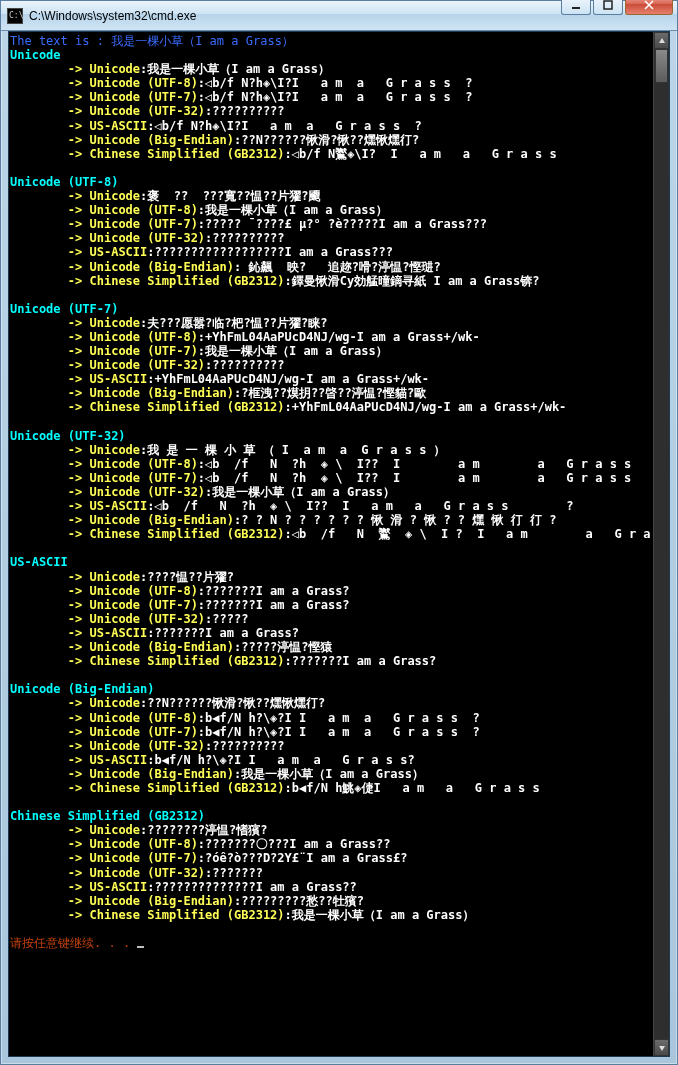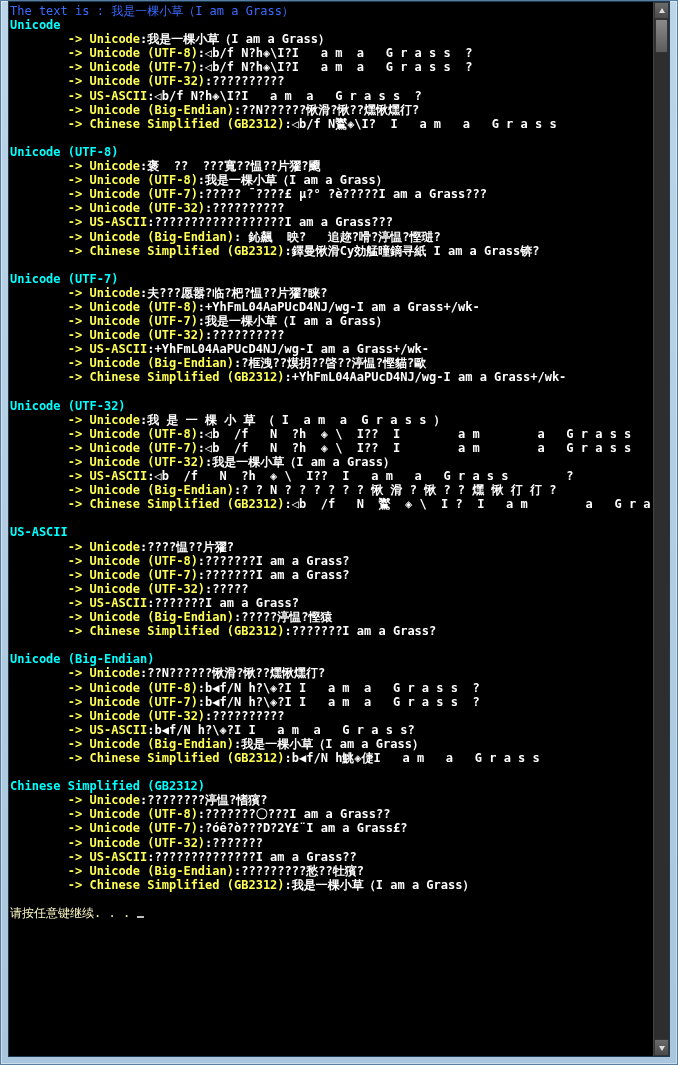--- a/index.html
+++ b/index.html
@@ -45,27 +45,48 @@
   .sb-btn{height:17px;background:linear-gradient(#6b6b6b,#4a4a4a);border:1px solid #333;display:flex;align-items:center;justify-content:center;}
   .sb-btn svg{width:8px;height:8px;}
   .sb-track{position:absolute;top:17px;bottom:17px;left:0;right:0;}
   .sb-thumb{position:absolute;left:1px;right:1px;top:0;height:34px;background:linear-gradient(#8a8a8a,#5c5c5c);border:1px solid #333;border-radius:1px;}
 
   
   .c-blue   { color:#3a6bff; font-weight:normal; }
   .c-cyan   { color:#00ffff; font-weight:bold; }
   .c-yellow { color:#ffff55; font-weight:bold; }
   .c-white  { color:#ffffff; font-weight:bold; }
-  .c-grey   { color:#fef9c3; }
+  .c-grey   { color:#c2410c; }
   .cursor   { display:inline-block; width:7px; height:2px; background:#c0c0c0; vertical-align:-1px;}
 </style>
 </head>
 <body>
 
 <div class="window">
+  <div class="titlebar">
+    <div class="icon"></div>
+    <div class="title">C:\Windows\system32\cmd.exe</div>
+    <div class="win-btns">
+      <div class="win-btn min" title="Minimize">
+        <svg viewBox="0 0 10 10">
+            <rect x="1" y="7" width="8" height="2" fill="#222"></rect>
+          </svg>
+      </div>
+      <div class="win-btn max" title="Maximize">
+        <svg viewBox="0 0 10 10">
+            <rect x="1" y="1" width="8" height="8" fill="none" stroke="#222" stroke-width="1.5"></rect>
+          </svg>
+      </div>
+      <div class="win-btn close" title="Close">
+        <svg viewBox="0 0 10 10">
+            <path d="M1 1 L9 9 M9 1 L1 9" stroke="#fff" stroke-width="1.6"></path>
+          </svg>
+      </div>
+    </div>
+  </div>
 
   <div class="client">
     <div class="console" id="console"><span class="c-blue">The text is : </span><span class="c-blue">我是一棵小草（I am a Grass）</span>
 <span class="c-cyan">Unicode</span>
 <span class="c-grey">        </span><span class="c-yellow">-&gt; </span><span class="c-yellow">Unicode</span><span class="c-white">:</span><span class="c-white">我是一棵小草（I am a Grass）</span>
 <span class="c-grey">        </span><span class="c-yellow">-&gt; </span><span class="c-yellow">Unicode (UTF-8)</span><span class="c-white">:</span><span class="c-white">◁b/f N?h◈\I?I   a m  a   G r a s s  ?</span>
 <span class="c-grey">        </span><span class="c-yellow">-&gt; </span><span class="c-yellow">Unicode (UTF-7)</span><span class="c-white">:</span><span class="c-white">◁b/f N?h◈\I?I   a m  a   G r a s s  ?</span>
 <span class="c-grey">        </span><span class="c-yellow">-&gt; </span><span class="c-yellow">Unicode (UTF-32)</span><span class="c-white">:</span><span class="c-white">??????????</span>
 <span class="c-grey">        </span><span class="c-yellow">-&gt; </span><span class="c-yellow">US-ASCII</span><span class="c-white">:</span><span class="c-white">◁b/f N?h◈\I?I   a m  a   G r a s s  ?</span>
 <span class="c-grey">        </span><span class="c-yellow">-&gt; </span><span class="c-yellow">Unicode (Big-Endian)</span><span class="c-white">:</span><span class="c-white">??N??????愀滑?愀??㷵愀㷵㣔?</span>

